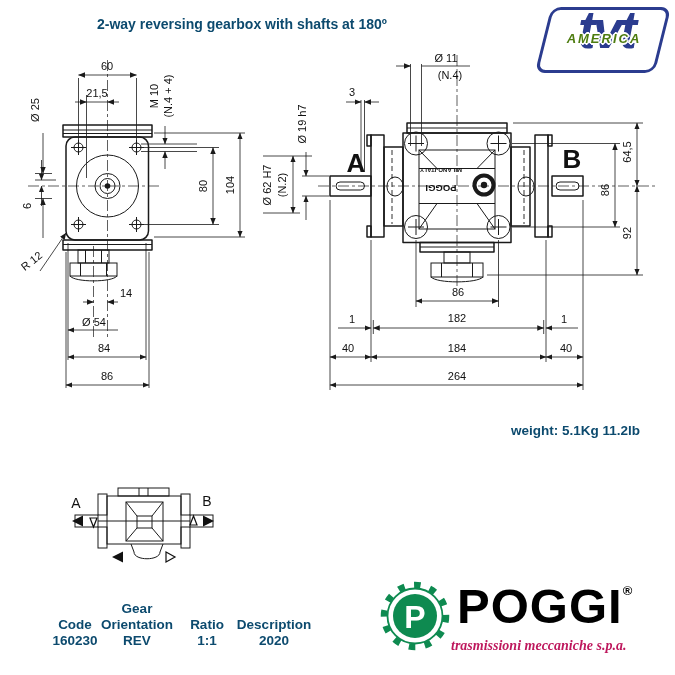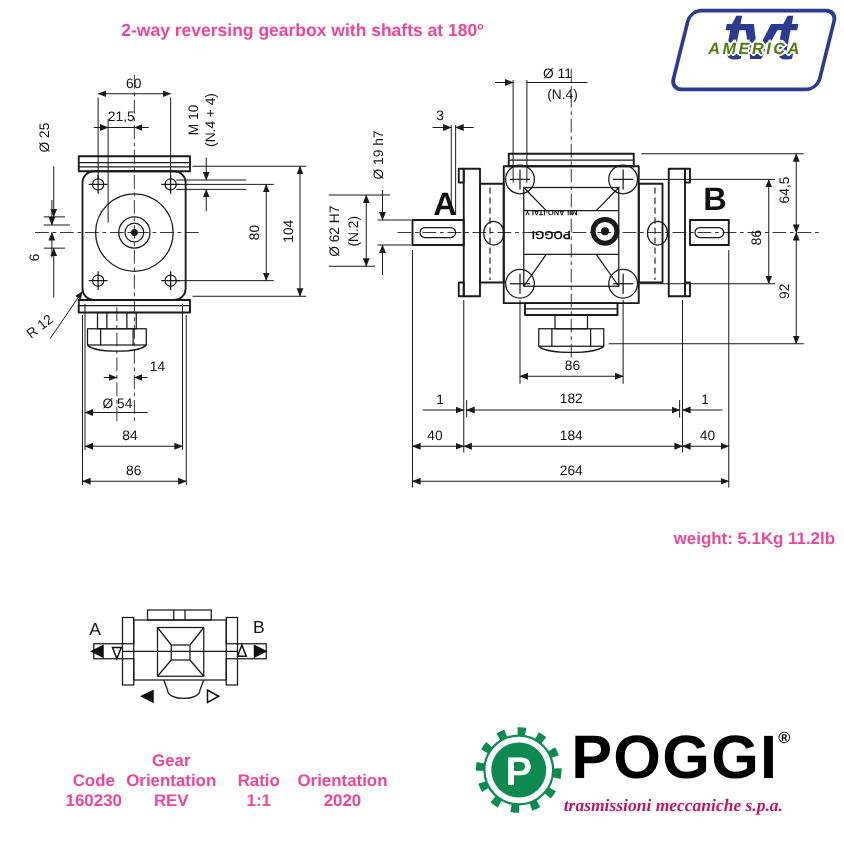--- a/index.html
+++ b/index.html
@@ -1,22 +1,22 @@
 <!DOCTYPE html>
 <html><head>
 <meta charset="utf-8">
 <style>
   html,body{margin:0;padding:0;background:#fff;}
   #canvas{position:relative;width:675px;height:675px;background:#ffffff;overflow:hidden;
           font-family:"Liberation Sans",sans-serif;}
   .abs{position:absolute;}
   
-  .blue{color:#ec4899;font-weight:bold;}
+  .blue{color:#0c4a6e;font-weight:bold;}
   #title{left:97px;top:16px;font-size:14px;}
-  #weight{left:478px;top:423px;width:190px;text-align:right;font-size:13.5px;}
+  #weight{left:450px;top:423px;width:190px;text-align:right;font-size:13.5px;}
   .spec-col{text-align:center;font-size:13.5px;line-height:16px;margin-top:24px;}
   
   svg text{font-family:"Liberation Sans",sans-serif;}
   .ol{stroke:#1a1a1a;stroke-width:1.5;fill:none;stroke-linejoin:round;}
   .ol2{stroke:#1a1a1a;stroke-width:1;fill:none;}
   .dim{stroke:#1a1a1a;stroke-width:.8;fill:none;}
   .cl{stroke:#1a1a1a;stroke-width:.7;fill:none;stroke-dasharray:11 3 3 3;}
   .hid{stroke:#1a1a1a;stroke-width:.9;fill:none;stroke-dasharray:5 3;}
   .dimtxt{font-size:11px;fill:#111;}
   .biglbl{font-size:26px;fill:#111;font-weight:bold;}
@@ -335,21 +335,21 @@
   </div>
   <div class="abs blue spec-col" style="left:95px;top:577px;width:84px;">
     <div>Gear Orientation</div>
     <div>REV</div>
   </div>
   <div class="abs blue spec-col" style="left:184px;top:593px;width:46px;">
     <div>Ratio</div>
     <div>1:1</div>
   </div>
   <div class="abs blue spec-col" style="left:234px;top:593px;width:80px;">
-    <div>Orientation</div>
+    <div>Description</div>
     <div>2020</div>
   </div>
 
   <div id="poggi" class="abs">
     <svg width="80" height="78" viewBox="0 0 80 78">
       <circle cx="40" cy="38" r="31" fill="none" stroke="#0e8a50" stroke-width="6.5" stroke-dasharray="6.5 9.6"></circle>
       <circle cx="40" cy="38" r="27.5" fill="#ffffff" stroke="#0e8a50" stroke-width="1.8"></circle>
       <circle cx="40" cy="38" r="22" fill="#0e8a50"></circle>
       <text x="40" y="50" text-anchor="middle" font-size="32" font-weight="bold" fill="#ffffff">P</text>
     </svg>

